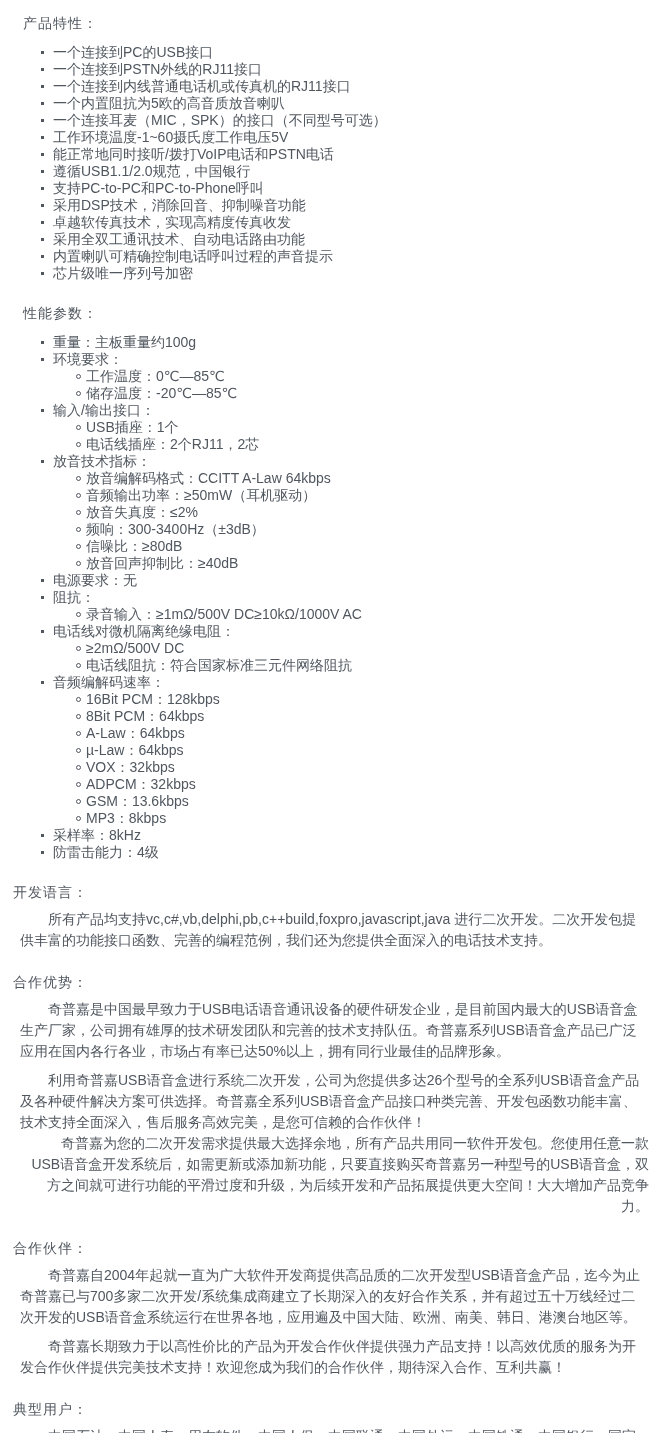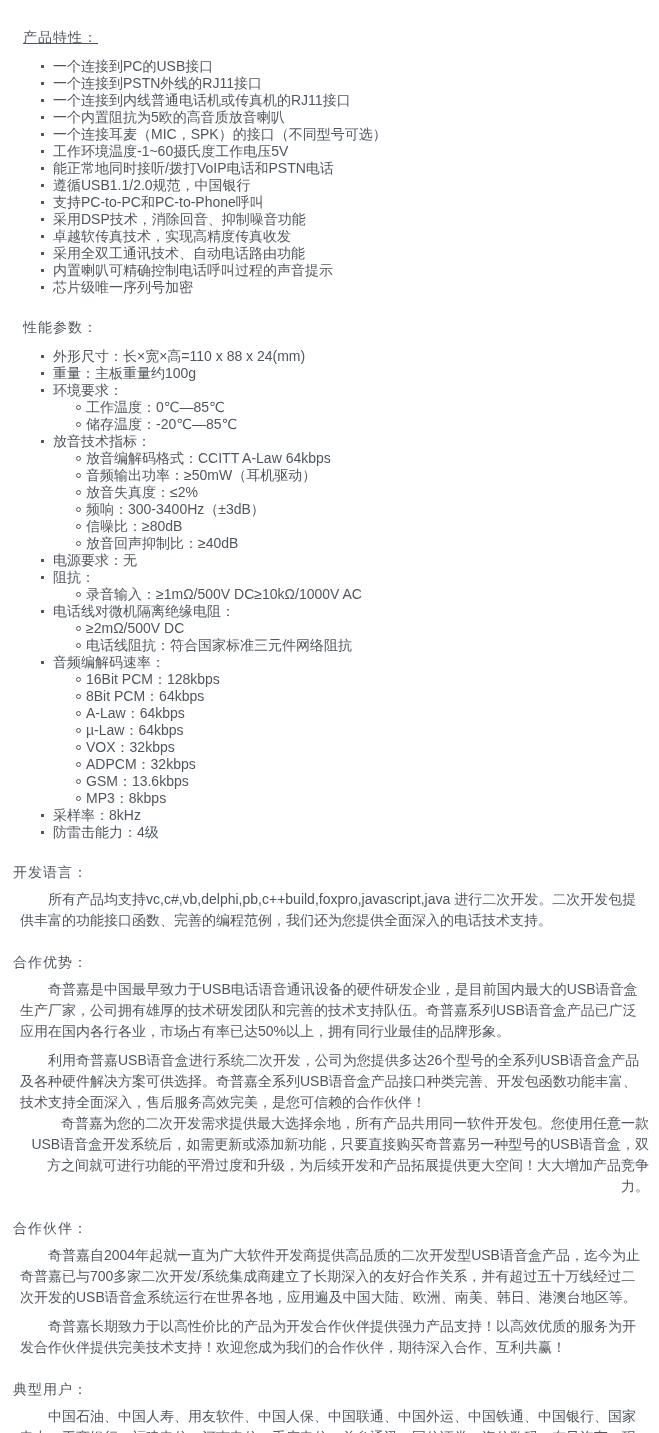--- a/index.html
+++ b/index.html
@@ -20,21 +20,21 @@
   }
   .sec { display: block; }
   .sec.indented { margin-left: 10px; }
   .section-title {
     font-size: 14px;
     font-weight: normal;
     margin: 22px 0 0 0;
     line-height: 18px;
     letter-spacing: 1px;
   }
-  .sec:first-child .section-title { margin-top: 16px; text-decoration: underline; }
+  .sec:first-child .section-title { margin-top: 2px; }
   ul.l1 {
     list-style: none;
     margin: 12px 0 0 0;
     padding: 0 0 0 17px;
   }
   ul.l1 > li {
     position: relative;
     padding-left: 13px;
     line-height: 17px;
   }
@@ -95,25 +95,28 @@
         <li data-name="list-item"><span data-name="list-item-text">采用DSP技术，消除回音、抑制噪音功能</span></li>
         <li data-name="list-item"><span data-name="list-item-text">卓越软传真技术，实现高精度传真收发</span></li>
         <li data-name="list-item"><span data-name="list-item-text">采用全双工通讯技术、自动电话路由功能</span></li>
         <li data-name="list-item"><span data-name="list-item-text">内置喇叭可精确控制电话呼叫过程的声音提示</span></li>
         <li data-name="list-item"><span data-name="list-item-text">芯片级唯一序列号加密</span></li>
       </ul>
     </section>
     <section class="sec indented" data-name="section-performance-parameters">
       <h3 class="section-title" data-name="performance-parameters-title">性能参数：</h3>
       <ul class="l1" data-name="performance-parameters-list">
-        <li data-name="list-item"><span data-name="list-item-text">外形尺寸：长×宽×高=110 x 88 x 24(mm)</span></li>
         <li data-name="list-item"><span data-name="list-item-text">重量：主板重量约100g</span></li>
         <li data-name="list-item"><span data-name="list-item-text">环境要求：</span><ul class="l2" data-name="sub-list">
             <li data-name="sub-list-item">工作温度：0℃—85℃</li>
             <li data-name="sub-list-item">储存温度：-20℃—85℃</li>
+          </ul></li>
+        <li data-name="list-item"><span data-name="list-item-text">输入/输出接口：</span><ul class="l2" data-name="sub-list">
+            <li data-name="sub-list-item">USB插座：1个</li>
+            <li data-name="sub-list-item">电话线插座：2个RJ11，2芯</li>
           </ul></li>
         <li data-name="list-item"><span data-name="list-item-text">放音技术指标：</span><ul class="l2" data-name="sub-list">
             <li data-name="sub-list-item">放音编解码格式：CCITT A-Law 64kbps</li>
             <li data-name="sub-list-item">音频输出功率：≥50mW（耳机驱动）</li>
             <li data-name="sub-list-item">放音失真度：≤2%</li>
             <li data-name="sub-list-item">频响：300-3400Hz（±3dB）</li>
             <li data-name="sub-list-item">信噪比：≥80dB</li>
             <li data-name="sub-list-item">放音回声抑制比：≥40dB</li>
           </ul></li>
         <li data-name="list-item"><span data-name="list-item-text">电源要求：无</span></li>

